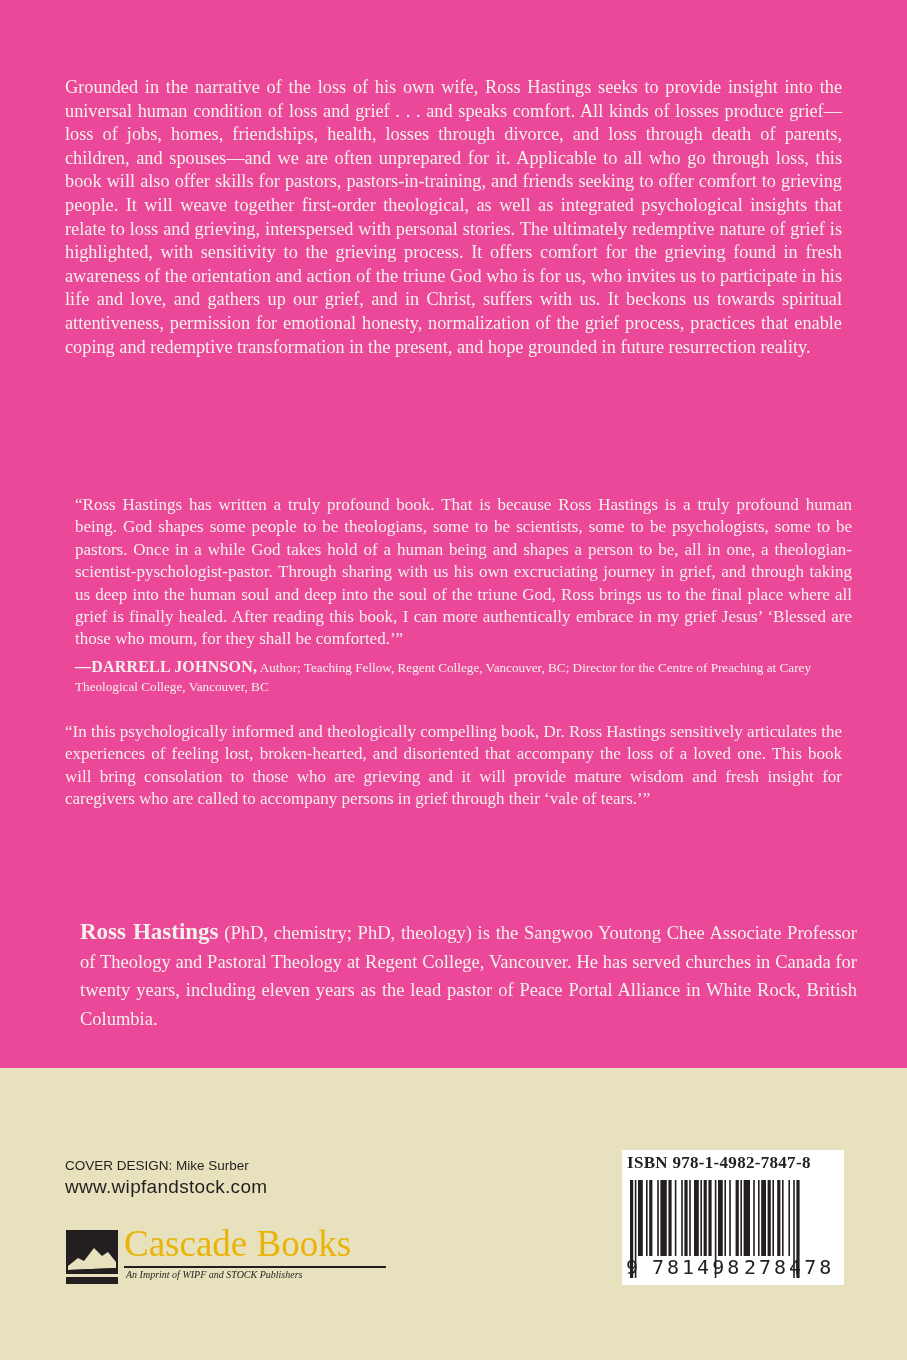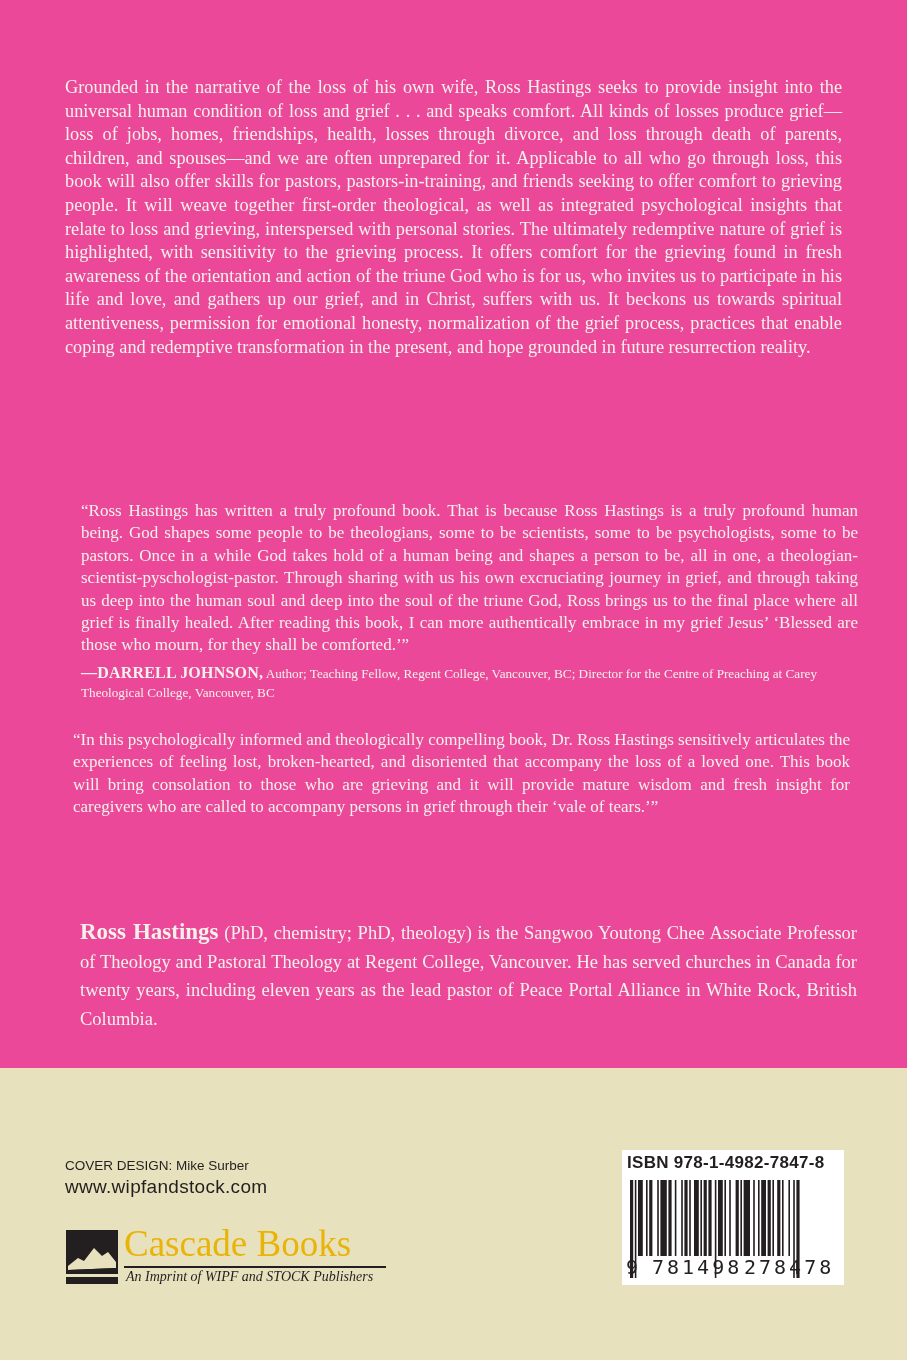--- a/index.html
+++ b/index.html
@@ -1,34 +1,34 @@
 <!DOCTYPE html>
 <html><head>
 <meta charset="utf-8">
 <style>
   html,body{margin:0;padding:0;}
   body{width:907px;height:1360px;overflow:hidden;background:#231f20;font-family:"Liberation Serif","DejaVu Serif",serif;}
   .top{position:absolute;left:0;top:0;width:907px;height:1068px;background:#ec4899;color:#f3f1ea;}
   .blurb{position:absolute;left:65px;top:76px;width:777px;font-size:18.3px;line-height:23.6px;text-align:justify;margin:0;}
-  .q1{position:absolute;left:65px;top:484px;width:777px;font-size:17px;line-height:22.4px;text-align:justify;margin:16px;}
+  .q1{position:absolute;left:65px;top:484px;width:777px;font-size:17px;line-height:22.4px;text-align:justify;margin:10px;}
   .attr{font-size:13.2px;line-height:19px;margin-top:6px;text-align:left;}
   .attr b{font-size:16px;letter-spacing:0.2px;}
-  .q2{position:absolute;left:65px;top:721px;width:777px;font-size:17px;line-height:22.4px;text-align:justify;margin:8px;}
+  .q2{position:absolute;left:65px;top:721px;width:777px;font-size:17px;line-height:22.4px;text-align:justify;margin:0;}
   .bio{position:absolute;left:65px;top:903px;width:777px;font-size:18.5px;line-height:28.5px;text-align:justify;margin:15px;}
   .bio b{font-size:23px;}
   .bottom{position:absolute;left:0;top:1068px;width:907px;height:292px;background:#e7e2bd;}
   .credit{position:absolute;left:65px;top:1158px;font-family:"Liberation Sans","DejaVu Sans",sans-serif;font-size:13.5px;color:#231f20;}
   .url{position:absolute;left:65px;top:1176px;font-family:"Liberation Sans","DejaVu Sans",sans-serif;font-size:19px;color:#231f20;letter-spacing:0.3px;text-align:center;}
   .logo{position:absolute;left:66px;top:1228px;width:330px;height:56px;}
   .logo-mark{position:absolute;left:0;top:2px;width:52px;height:54px;}
   .logo-name{position:absolute;left:58px;top:-4px;font-size:37px;color:#eab308;line-height:40px;}
   .logo-rule{position:absolute;left:58px;top:38px;width:262px;height:2px;background:#231f20;}
-  .logo-sub{position:absolute;left:60px;top:41px;font-size:14px;font-style:italic;color:#231f20;}
+  .logo-sub{position:absolute;left:60px;top:41px;font-size:10px;font-style:italic;color:#231f20;}
   .barcode-box{position:absolute;left:622px;top:1150px;width:222px;height:135px;background:#fff;}
-  .isbn-text{position:absolute;left:5px;top:3px;font-family:Liberation Sans, sans-serif;font-size:17px;font-weight:bold;color:#231f20;letter-spacing:0.3px;white-space:nowrap;}
+  .isbn-text{position:absolute;left:5px;top:3px;font-family:Liberation Serif, serif;font-size:17px;font-weight:bold;color:#231f20;letter-spacing:0.3px;white-space:nowrap;}
   .bars{position:absolute;left:6px;top:30px;width:212px;height:100px;}
   .digits{position:absolute;left:0;top:105px;width:222px;font-family:"DejaVu Sans Mono","Liberation Mono",monospace;font-size:20px;color:#231f20;}
 </style>
 </head>
 <body>
 
 <div class="top">
   <p class="blurb">Grounded in the narrative of the loss of his own wife, Ross Hastings seeks to provide insight into the universal human condition of loss and grief . . . and speaks comfort. All kinds of losses produce grief—loss of jobs, homes, friendships, health, losses through divorce, and loss through death of parents, children, and spouses—and we are often unprepared for it. Applicable to all who go through loss, this book will also offer skills for pastors, pastors-in-training, and friends seeking to offer comfort to grieving people. It will weave together first-order theological, as well as integrated psychological insights that relate to loss and grieving, interspersed with personal stories. The ultimately redemptive nature of grief is highlighted, with sensitivity to the grieving process. It offers comfort for the grieving found in fresh awareness of the orientation and action of the triune God who is for us, who invites us to participate in his life and love, and gathers up our grief, and in Christ, suffers with us. It beckons us towards spiritual attentiveness, permission for emotional honesty, normalization of the grief process, practices that enable coping and redemptive transformation in the present, and hope grounded in future resurrection reality.</p>
 
   <div class="q1">

